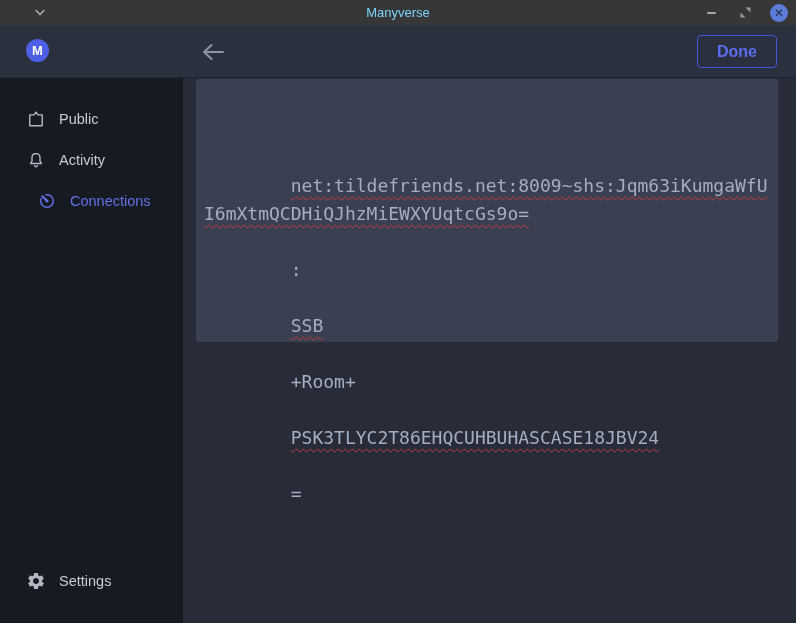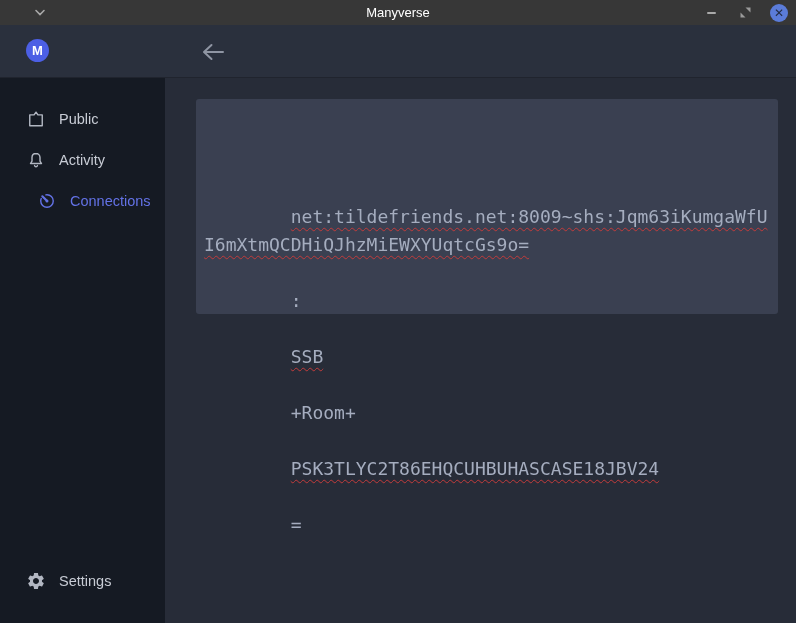--- a/index.html
+++ b/index.html
@@ -16,21 +16,21 @@
     position:absolute; top:0; left:0; right:0; height:25px;
     background:#373737;
     display:flex; align-items:center;
   }
   .titlebar .menu-chevron {
     position:absolute; left:33px; top:7px; width:13px; height:11px;
     display:flex; align-items:center; justify-content:center; cursor:pointer;
   }
   .titlebar .win-title {
     position:absolute; left:0; right:0; text-align:center;
-    color:#ffffff; font-size:13px; line-height:25px; font-weight:400;
+    color:#7dd3fc; font-size:13px; line-height:25px; font-weight:400;
   }
   .win-controls {
     position:absolute; right:8px; top:0; height:25px;
     display:flex; align-items:center; gap:16px; z-index:2;
   }
   .win-btn { width:18px; height:18px; display:flex; align-items:center; justify-content:center; cursor:pointer; }
   .minimize-bar { width:9px; height:2px; background:#a9a9a9; border-radius:1px; }
   .close-circle {
     width:18px; height:18px; border-radius:50%; background:#5b7cd9;
     display:flex; align-items:center; justify-content:center;
@@ -61,21 +61,21 @@
     width:80px; height:33px;
     background:transparent;
     border:1.5px solid #4456db; border-radius:4px;
     color:#5c6ef0; font-size:16px; font-weight:bold;
     font-family:"Liberation Sans", sans-serif;
     cursor:pointer;
   }
 
   
   .sidebar {
-    position:absolute; top:78px; left:0; bottom:0; width:165px;
+    position:absolute; top:78px; left:0; bottom:0; width:183px;
     background:#151a23;
     display:flex; flex-direction:column;
   }
   .side-group.top { margin-top:20px; }
   .side-spacer { flex:1; }
   .side-group.bottom { margin-bottom:22px; }
   .side-item {
     height:41px; display:flex; align-items:center;
     padding-left:25px; gap:13px; cursor:pointer;
     color:#c8ccd5; font-size:14.5px; font-weight:500;
@@ -87,24 +87,24 @@
   .fill-icn  { fill:#b2b7c2; }
   .side-item.active .stroke-icn { stroke:#6372e6; }
   .side-item.active .fill-icn { fill:#6372e6; }
 
   
   .content {
     position:absolute; top:78px; left:183px; right:0; bottom:0;
     background:#272c38;
   }
   .invite-box {
-    position:absolute; left:13px; top:21px;
-    width:582px; height:215px;
+    position:absolute; left:13px; top:1px;
+    width:582px; height:263px;
     background:#3a4051; border-radius:3px;
-    padding:20px 8px;
+    padding:9px 8px;
     cursor:text;
   }
   .invite-text {
     width:52ch;
     font-family:"DejaVu Sans Mono", monospace;
     font-size:18px; line-height:28px;
     color:#a5adbf;
     word-break:break-all; white-space:pre-wrap;
   }
   .seg.misspelled {
@@ -143,20 +143,21 @@
 
 <div class="appheader">
   <div class="logo">
     <span>M</span>
   </div>
   <button class="back-btn">
     <svg width="24" height="20" viewBox="0 0 24 20">
       <path d="M22 10 H3.5 M10.5 3 L3 10 L10.5 17" stroke="#8f95a3" stroke-width="2" fill="none" stroke-linecap="round" stroke-linejoin="round"></path>
     </svg>
   </button>
+  <button class="done-btn">Done</button>
 </div>
 
 <nav class="sidebar">
   <div class="side-group top">
 
     <div class="side-item">
       <span class="icn">
         <svg width="20" height="20" viewBox="0 0 24 24">
             <path class="stroke-icn" d="M4.5 7 H9.7 L12 3.8 L14.3 7 H19.5 V20 H4.5 Z"></path>
           </svg>

